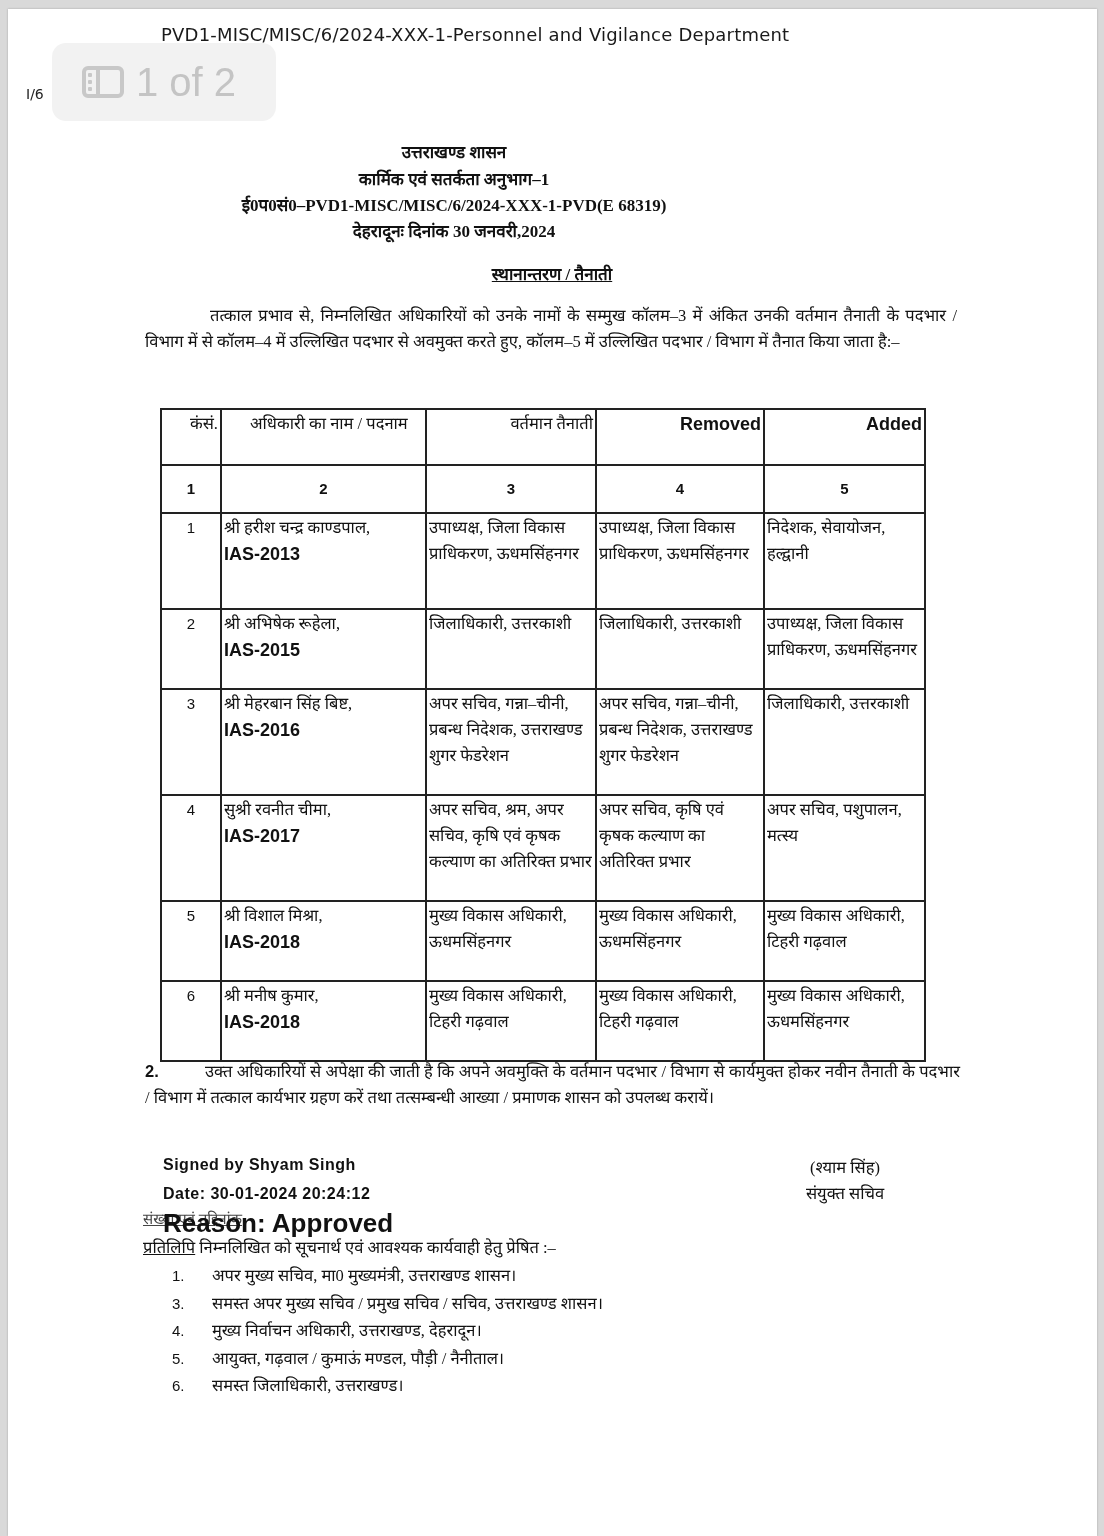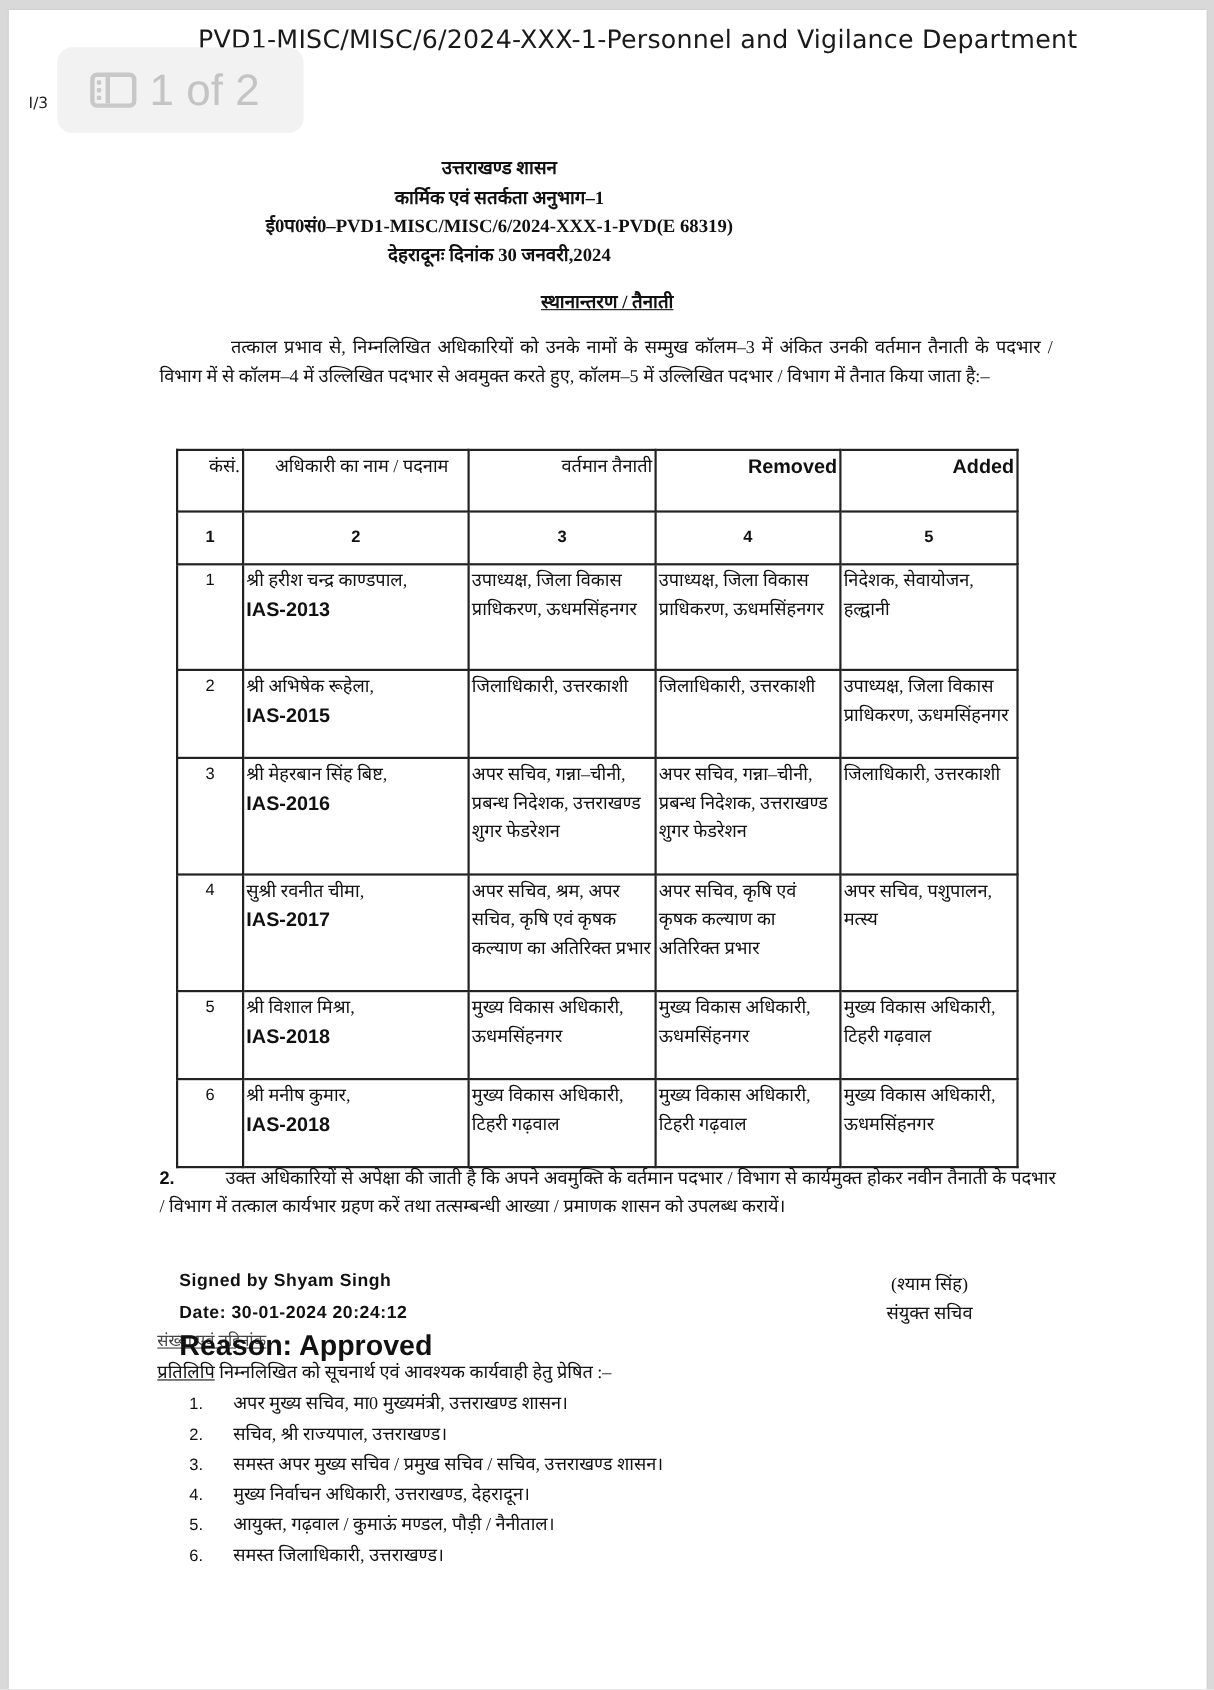--- a/index.html
+++ b/index.html
@@ -9,23 +9,23 @@
     font-family:"DejaVu Sans", sans-serif;
     color:#111;
     position:relative;
   }
   .page {
     position:absolute; left:8px; top:9px; width:1089px; height:1527px;
     background:#ffffff;
     box-shadow:0 0 2px rgba(0,0,0,0.25);
   }
   .header-ref {
-    position:absolute; left:180px; top:24px;
+    position:absolute; left:161px; top:24px;
     font-family:"DejaVu Sans", sans-serif;
-    font-size:23px; color:#1a1a1a; letter-spacing:0.2px;
+    font-size:18px; color:#1a1a1a; letter-spacing:0.2px;
     white-space:nowrap;
   }
   .page-label {
     position:absolute; left:26px; top:86px;
     font-size:14px; color:#222;
   }
   .page-counter {
     position:absolute; left:52px; top:43px; width:224px; height:78px;
     background:rgba(240,240,240,0.88);
     border-radius:14px;
@@ -110,21 +110,21 @@
   }
   .copy-list li { height:27.5px; line-height:27.5px; white-space:nowrap; }
   .copy-list .ln { display:inline-block; width:40px; font-family:"Liberation Sans", sans-serif; font-size:15px; }
 </style>
 </head>
 <body>
 
 <div class="page"></div>
 
 <div class="header-ref">PVD1-MISC/MISC/6/2024-XXX-1-Personnel and Vigilance Department</div>
-<div class="page-label">I/3</div>
+<div class="page-label">I/6</div>
 
 <div class="page-counter">
   <span class="sb-icon">
       <span class="dots">
         <i></i>
         <i></i>
         <i></i>
       </span>
     </span>
   <span class="counter-text">1 of 2</span>
@@ -220,18 +220,17 @@
 <div class="signer">
   <div>(श्याम सिंह)</div>
   <div>संयुक्त सचिव</div>
 </div>
 
 <div class="copy-head">
   <u>प्रतिलिपि</u><span> निम्नलिखित को सूचनार्थ एवं आवश्यक कार्यवाही हेतु प्रेषित :–</span>
 </div>
 <ol class="copy-list">
   <li><span class="ln">1.</span><span>अपर मुख्य सचिव, मा0 मुख्यमंत्री, उत्तराखण्ड शासन।</span></li>
-  <li><span class="ln">2.</span><span>सचिव, श्री राज्यपाल, उत्तराखण्ड।</span></li>
   <li><span class="ln">3.</span><span>समस्त अपर मुख्य सचिव / प्रमुख सचिव / सचिव, उत्तराखण्ड शासन।</span></li>
   <li><span class="ln">4.</span><span>मुख्य निर्वाचन अधिकारी, उत्तराखण्ड, देहरादून।</span></li>
   <li><span class="ln">5.</span><span>आयुक्त, गढ़वाल / कुमाऊं मण्डल, पौड़ी / नैनीताल।</span></li>
   <li><span class="ln">6.</span><span>समस्त जिलाधिकारी, उत्तराखण्ड।</span></li>
 </ol>
 
 </body></html>

